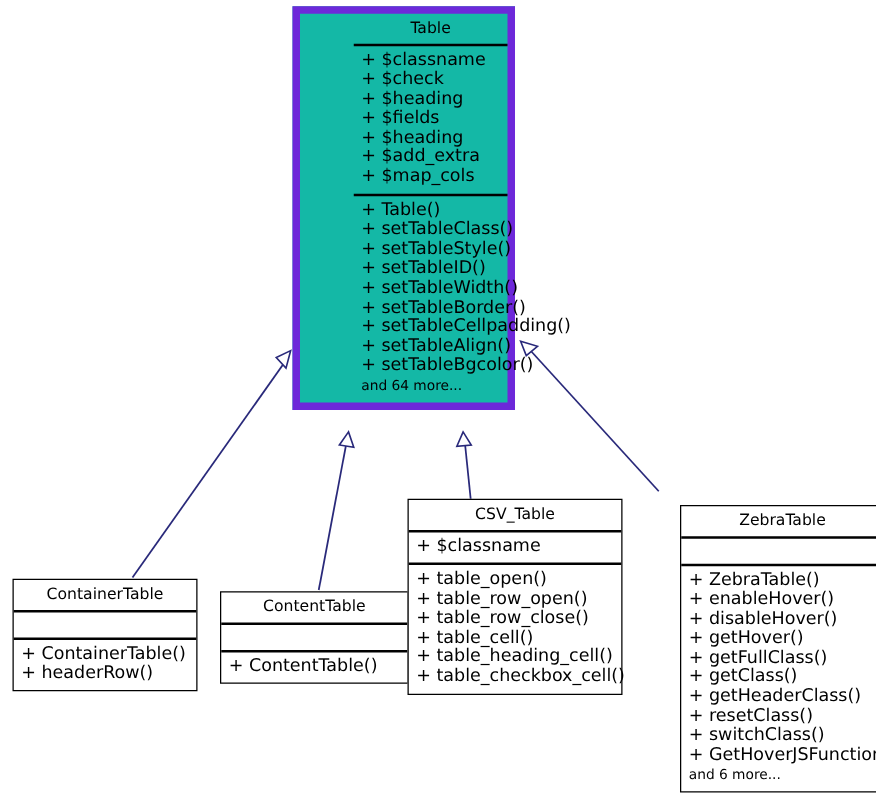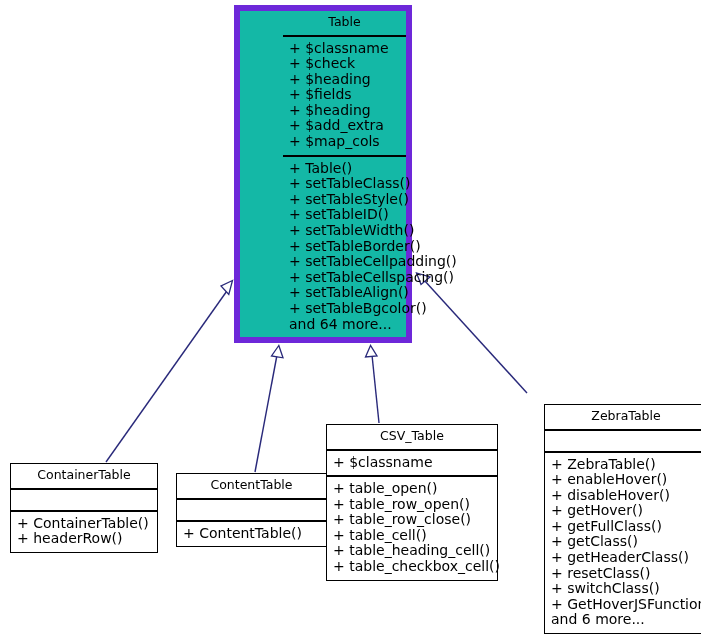--- a/index.html
+++ b/index.html
@@ -50,21 +50,21 @@
     padding: 4px 6px;
   }
   .member {
     font-size: 14px;
     color: #000000;
     line-height: 15.6px;
     white-space: nowrap;
     text-align: left;
   }
   .more {
-    font-size: 14px;
+    font-size: 11px;
     color: #000000;
     line-height: 15.6px;
     white-space: nowrap;
     text-align: left;
   }
   svg.edges {
     position: absolute;
     left: 0;
     top: 0;
     width: 701px;
@@ -121,21 +121,20 @@
     </div>
     <div class="sep thick"></div>
     <div class="compartment">
       <div class="member">+ Table()</div>
       <div class="member">+ setTableClass()</div>
       <div class="member">+ setTableStyle()</div>
       <div class="member">+ setTableID()</div>
       <div class="member">+ setTableWidth()</div>
       <div class="member">+ setTableBorder()</div>
       <div class="member">+ setTableCellpadding()</div>
-      <div class="member">+ setTableCellspacing()</div>
       <div class="member">+ setTableAlign()</div>
       <div class="member">+ setTableBgcolor()</div>
       <div class="more">and 64 more...</div>
     </div>
   </div>
 
   <div class="uml-class" style="left:10px; top:463px; width:148px;">
     <div class="cls-name">ContainerTable</div>
     <div class="sep thick"></div>
     <div class="compartment empty"></div>
@@ -149,21 +148,21 @@
   <div class="uml-class" style="left:176px; top:473px; width:151px;">
     <div class="cls-name">ContentTable</div>
     <div class="sep thick"></div>
     <div class="compartment empty"></div>
     <div class="sep thick"></div>
     <div class="compartment">
       <div class="member">+ ContentTable()</div>
     </div>
   </div>
 
-  <div class="uml-class" style="left:326px; top:424px; width:172px;">
+  <div class="uml-class" style="left:326px; top:399px; width:172px;">
     <div class="cls-name">CSV_Table</div>
     <div class="sep thick"></div>
     <div class="compartment">
       <div class="member">+ $classname</div>
     </div>
     <div class="sep thick"></div>
     <div class="compartment">
       <div class="member">+ table_open()</div>
       <div class="member">+ table_row_open()</div>
       <div class="member">+ table_row_close()</div>

